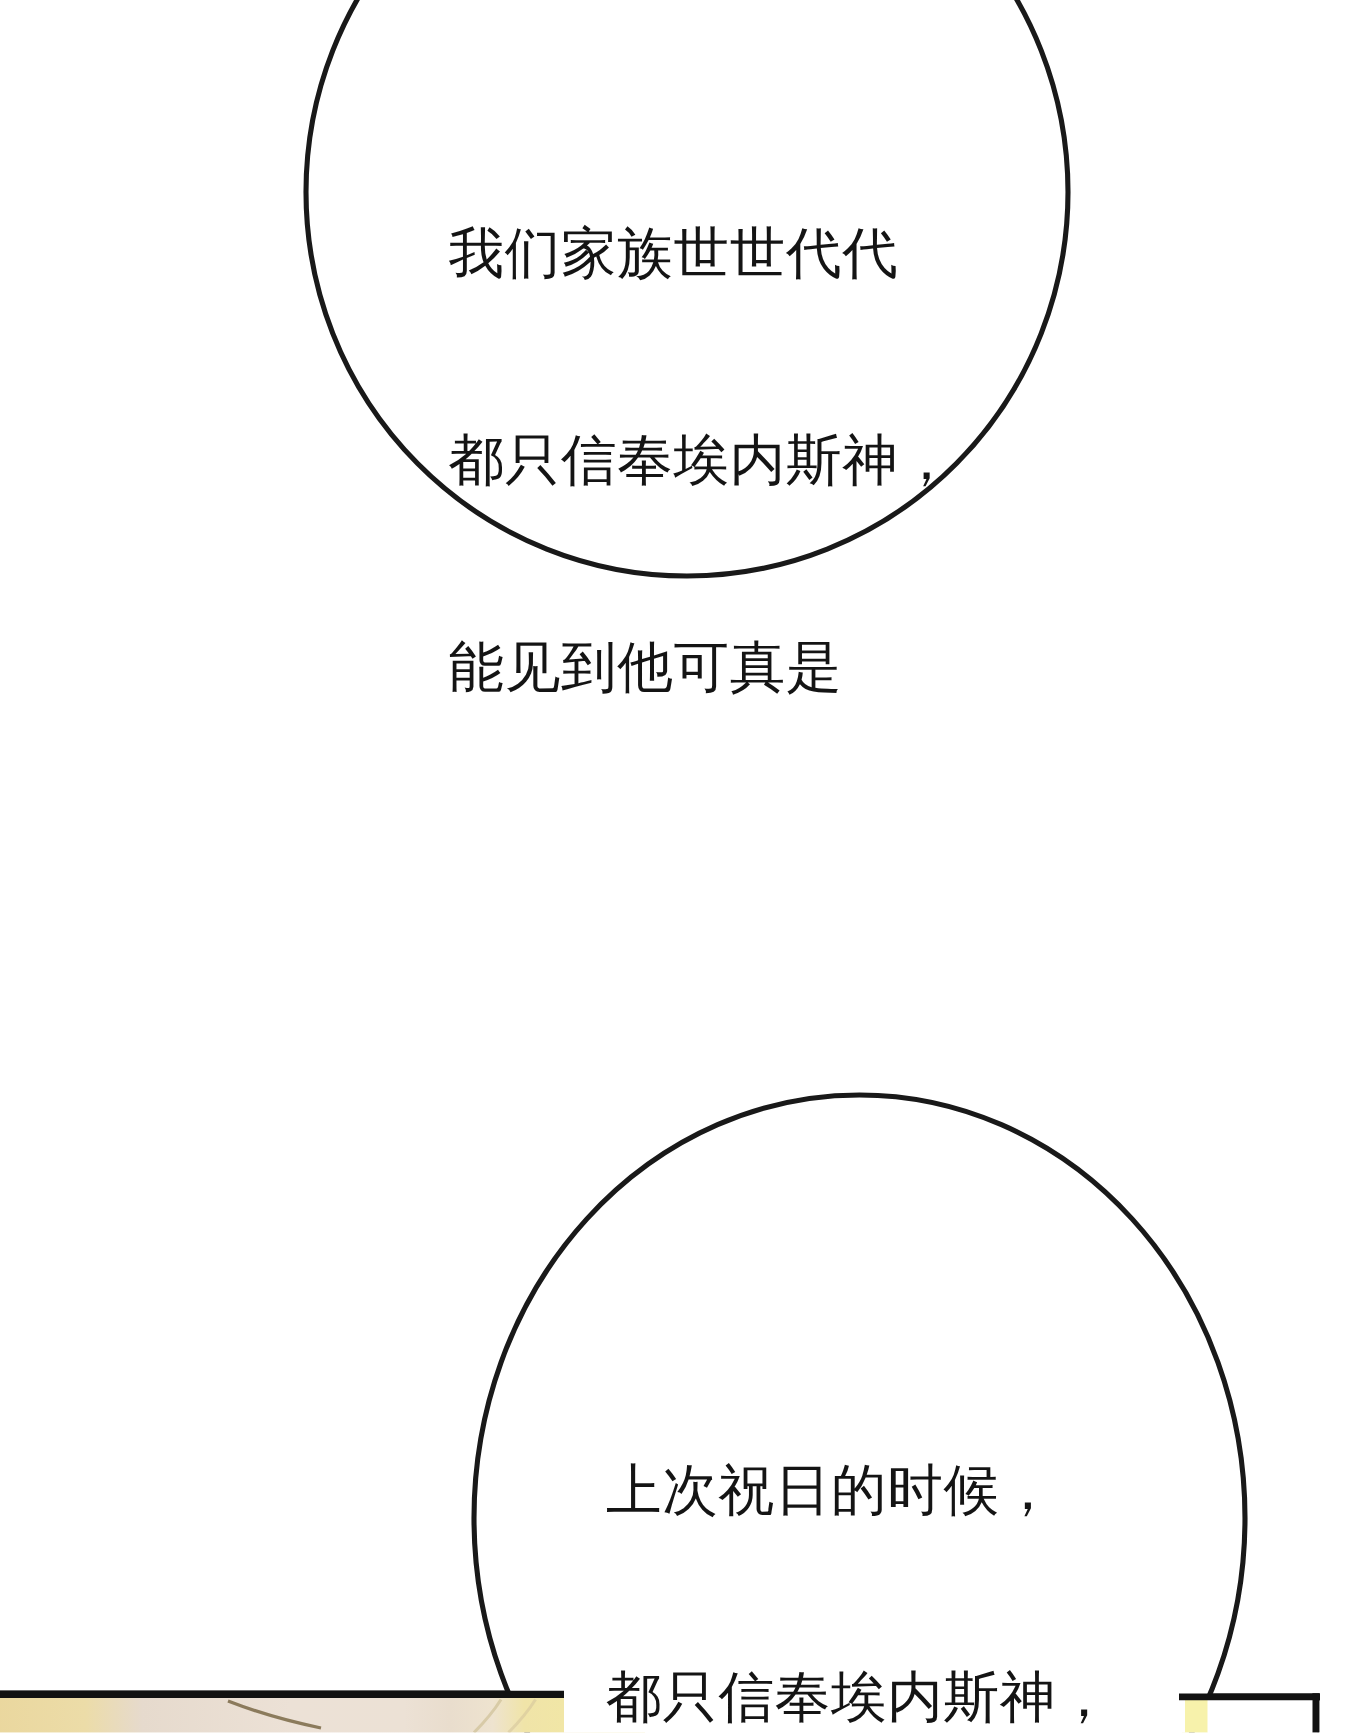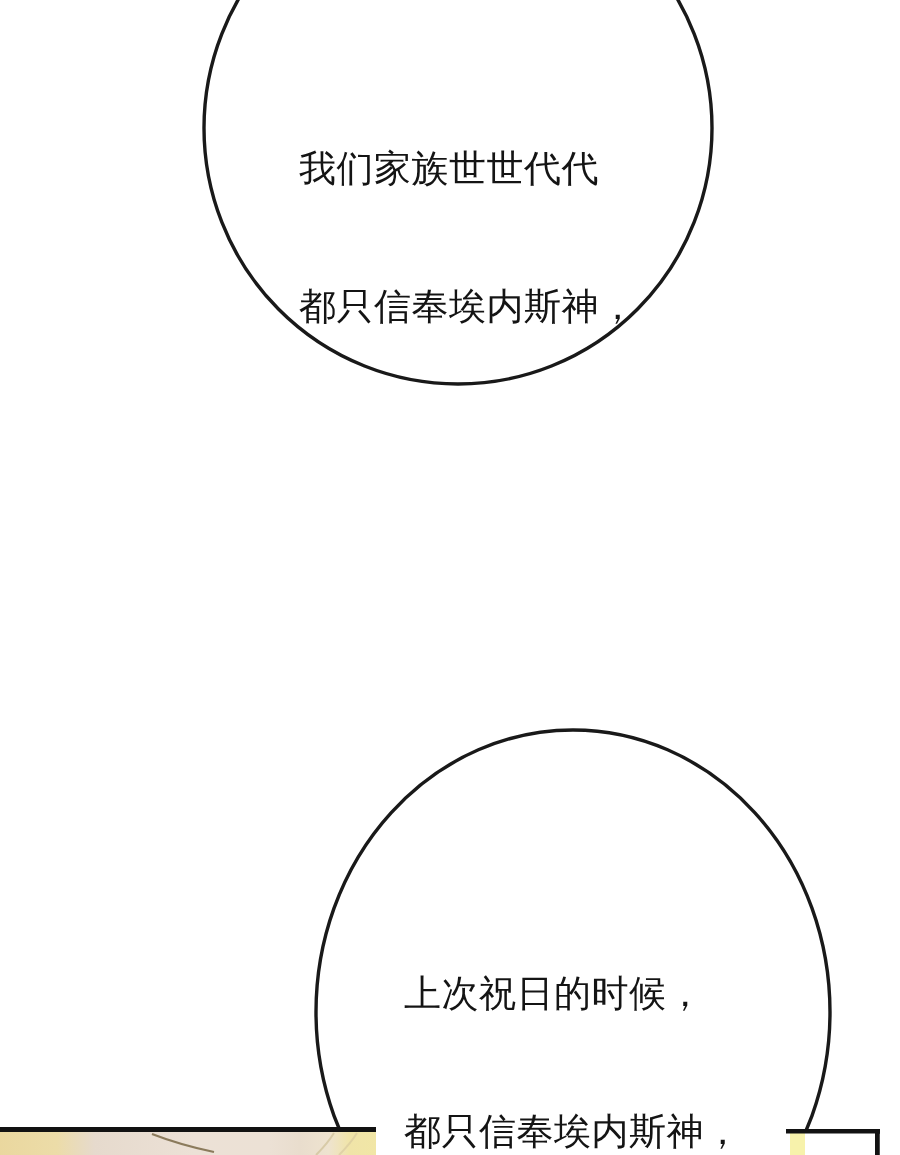--- a/index.html
+++ b/index.html
@@ -129,20 +129,21 @@
           <rect x="784" y="1129" width="96" height="4.5" fill="#121212"></rect>
           <rect x="875" y="1129" width="4.5" height="28" fill="#121212"></rect>
         </g>
       </g>
     </g>
   </svg>
 
   <div class="bubble-text" id="bubble-1-text">
     <span class="tline">我们家族世世代代</span>
     <span class="tline">都只信奉埃内斯神，</span>
+    <span class="tline">能见到他可真是</span>
   </div>
 
   <div class="bubble-text" id="bubble-2-text">
     <span class="tline">上次祝日的时候，</span>
     <span class="tline">都只信奉埃内斯神，</span>
     
     
   </div>
 
 </div>

